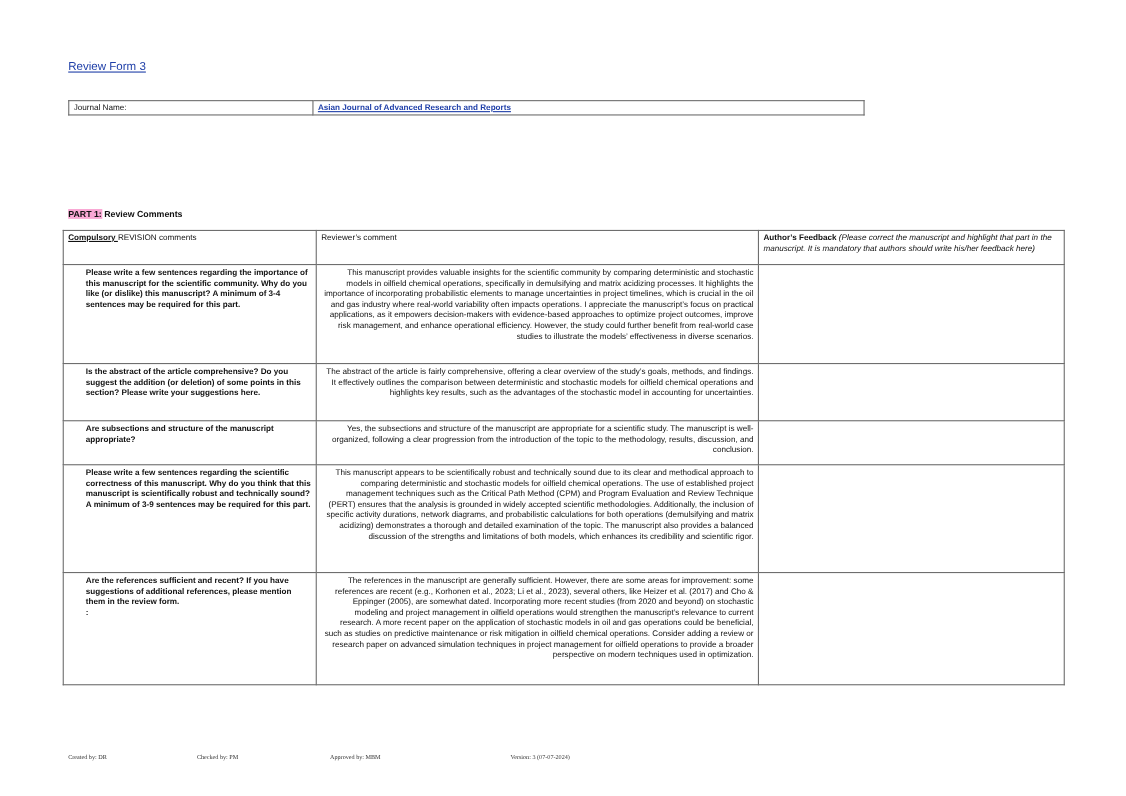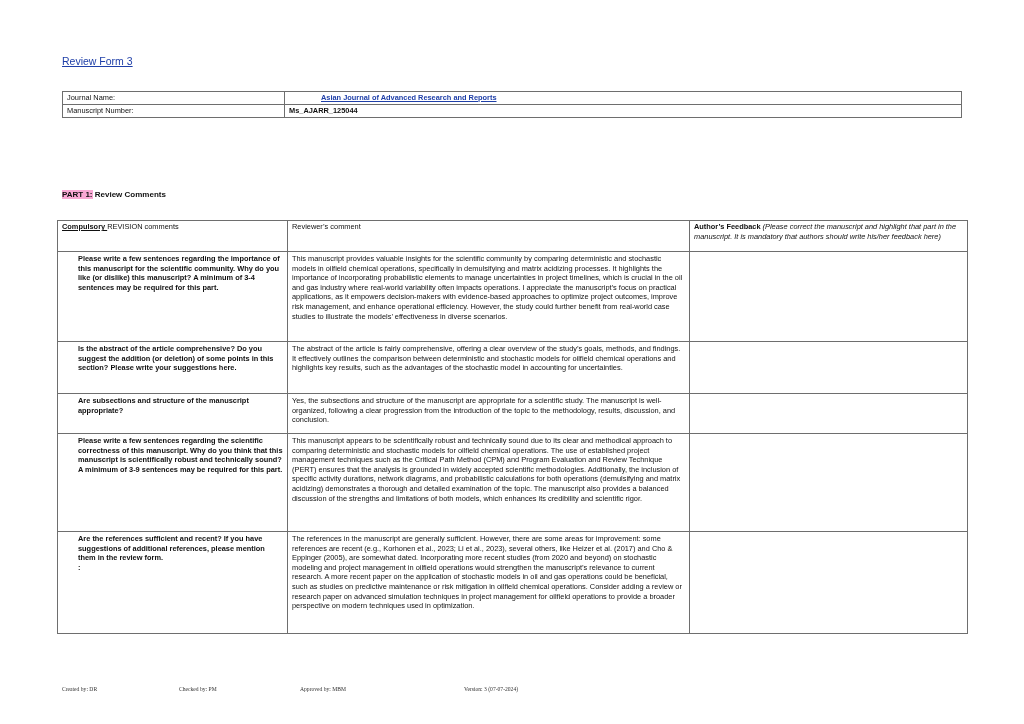--- a/index.html
+++ b/index.html
@@ -1,48 +1,44 @@
 <!DOCTYPE html>
 <html><head>
 <meta charset="utf-8">
 <style>
   html, body { margin: 0; padding: 0; background: #ffffff; }
   body { width: 1024px; height: 724px; position: relative; overflow: hidden; font-family: "Liberation Sans", sans-serif; color: #111; }
   .form-title { position: absolute; left: 62px; top: 55px; font-size: 10.5px; font-weight: normal; color: #1f3fa8; text-decoration: underline; }
   table { border-collapse: collapse; position: absolute; table-layout: fixed; }
   td { border: 1px solid #6e6e6e; vertical-align: top; padding: 1px 4px; font-size: 7.4px; line-height: 9.6px; }
-  #info-table { left: 62px; top: 91px; width: 900px; border-radius: 20px; }
+  #info-table { left: 62px; top: 91px; width: 724px; border-radius: 20px; }
   #info-table td.lbl { width: 213px; }
-  .link { color: #1f3fa8; text-decoration: underline; font-weight: bold; margin-left: 32px; }
+  .link { color: #1f3fa8; text-decoration: underline; font-weight: bold; }
   .bold { font-weight: bold; }
   .part-heading { position: absolute; left: 62px; top: 190px; font-size: 8px; font-weight: bold; }
   .hl { background: #f9a8d4; }
-  #review-table { left: 57px; top: 220px; width: 910px; }
+  #review-table { left: 57px; top: 209px; width: 910px; }
   #review-table col.c1 { width: 230px; }
   #review-table col.c2 { width: 402px; }
   #review-table col.c3 { width: 278px; }
   .q { font-weight: bold; padding-left: 20px; padding-top: 2px; }
-  .cmt { padding-top: 2px; }
+  .cmt { padding-top: 2px; text-align: right; }
   .ital { font-style: italic; text-align: center; }
   .footer { position: absolute; top: 686px; font-family: "Liberation Serif", serif; font-size: 5.6px; color: #333; }
 </style>
 </head>
 <body>
 
 <div class="form-title">Review Form 3</div>
 
 <table id="info-table">
   <tbody>
       <tr style="height:13px">
     <td class="lbl">Journal Name:</td>
     <td><span class="link">Asian Journal of Advanced Research and Reports</span></td>
-  </tr>
-  <tr style="height:13px">
-    <td class="lbl">Manuscript Number:</td>
-    <td class="bold">Ms_AJARR_125044</td>
   </tr>
 </tbody>
   </table>
 
 <div class="part-heading">
   <span class="hl">PART  1:</span><span> Review Comments</span>
 </div>
 
 <table id="review-table">
   <colgroup>

